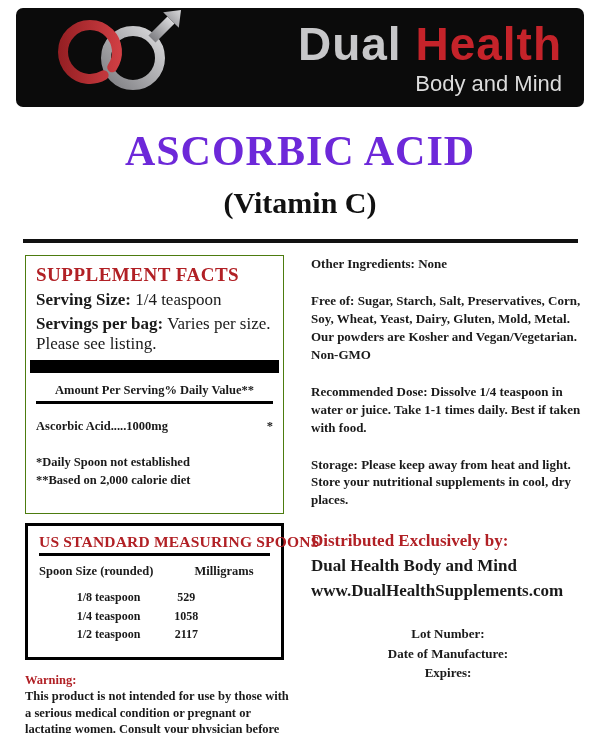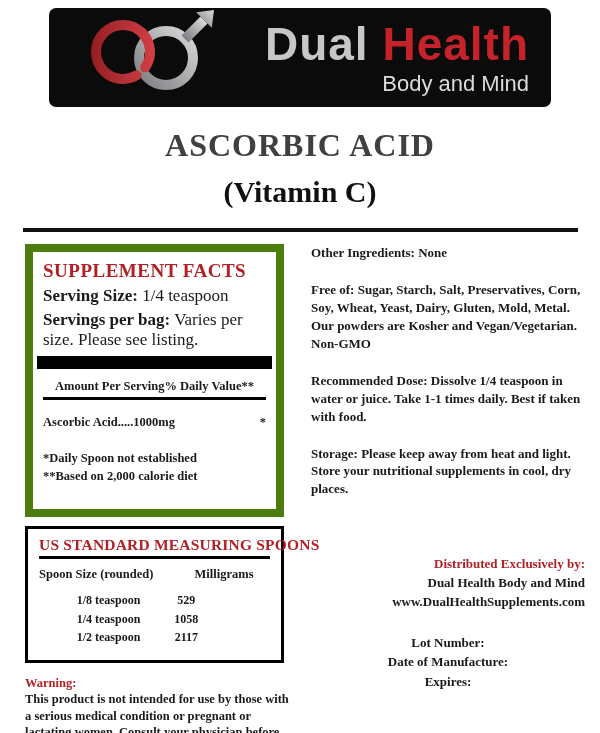--- a/index.html
+++ b/index.html
@@ -7,53 +7,53 @@
   body {
     height: 733px;
     overflow: hidden;
     font-family: "Liberation Serif", serif;
     color: #1a1a1a;
   }
 
   
   .header-wrap { display: flex; justify-content: center; padding-top: 8px; }
   .header {
-    width: 502px; height: 99px;
+    width: 568px; height: 99px;
     background: #0b0b0b;
     border-radius: 7px;
     display: flex; align-items: center;
     overflow: hidden;
   }
   .logo-icon { margin-left: 14px; flex: 0 0 auto; }
   .brand {
     flex: 1;
     text-align: right;
     padding-right: 22px;
     font-family: "Liberation Sans", sans-serif;
     line-height: 1;
   }
   .brand-line1 { font-size: 46px; font-weight: bold; letter-spacing: 1px; }
   .brand-dual   { color: #c7c7c9; }
   .brand-health { color: #c5232a; }
   .brand-tagline { color: #dcdcdc; font-size: 22px; margin-top: 6px; font-weight: normal; }
 
   
   .title-block { text-align: center; margin-top: 20px; }
-  .product-title { font-size: 32px; font-weight: bold; letter-spacing: 1px; color: #404040; }
+  .product-title { font-size: 42px; font-weight: bold; letter-spacing: 1px; color: #6d28d9; }
   .product-subtitle { font-size: 30px; font-weight: bold; margin-top: 11px; color: #111; }
 
   .divider { height: 4px; background: #111; margin: 19px 22px 12px 23px; }
 
   
   .columns { display: flex; padding: 0 15px 0 25px; }
   .col-left { width: 272px; flex: 0 0 auto; }
   .col-right { flex: 1; padding-left: 14px; }
 
   
-  .sf-box { width: 259px; border: 8px solid #4d7c0f; padding: 8px 10px 24px 10px; background: #fff; }
+  .sf-box { width: 259px; border: 1px solid #4d7c0f; padding: 8px 10px 24px 10px; background: #fff; }
   .sf-heading { color: #b12025; font-size: 19px; font-weight: bold; letter-spacing: 0.5px; }
   .sf-line { font-size: 17px; margin-top: 4px; }
   .sf-line .lbl { font-weight: bold; }
   .sf-line .val { font-weight: normal; }
   .sf-bar { height: 13px; background: #000; margin: 6px -6px 0 -6px; }
   .sf-row { display: flex; justify-content: center; font-weight: bold; font-size: 12.5px; margin-top: 10px; }
   .sf-thickline { height: 3px; background: #000; margin-top: 3px; }
   .sf-nutrient { display: flex; justify-content: space-between; font-weight: bold; font-size: 12.5px; margin-top: 15px; align-items: center; }
   .sf-notes { margin-top: 20px; font-weight: bold; font-size: 12.5px; line-height: 1.4; }
 
@@ -65,21 +65,21 @@
   .ms-rows { margin-top: 9px; }
   .ms-row { display: flex; justify-content: center; font-weight: bold; font-size: 12px; line-height: 1.55; }
   .ms-col2 { width: 92px; text-align: center; }
 
   
   .warning-section { margin-top: 12px; font-size: 12.5px; font-weight: bold; line-height: 1.32; }
   .red-text { color: #b12025; }
 
   
   .rc-para { font-size: 13px; font-weight: bold; line-height: 1.38; margin-bottom: 19px; }
-  .dist-block { text-align: right; margin-top: 57px; font-size: 13px; font-weight: bold; line-height: 1.45; }
+  .dist-block { text-align: left; margin-top: 20px; font-size: 17px; font-weight: bold; line-height: 1.45; }
   .lot-block { text-align: center; margin-top: 21px; font-size: 13px; font-weight: bold; line-height: 1.5; }
 </style>
 </head>
 <body>
 
 <div>
 
   <div class="header-wrap">
     <div class="header">
       <div class="logo-icon">

